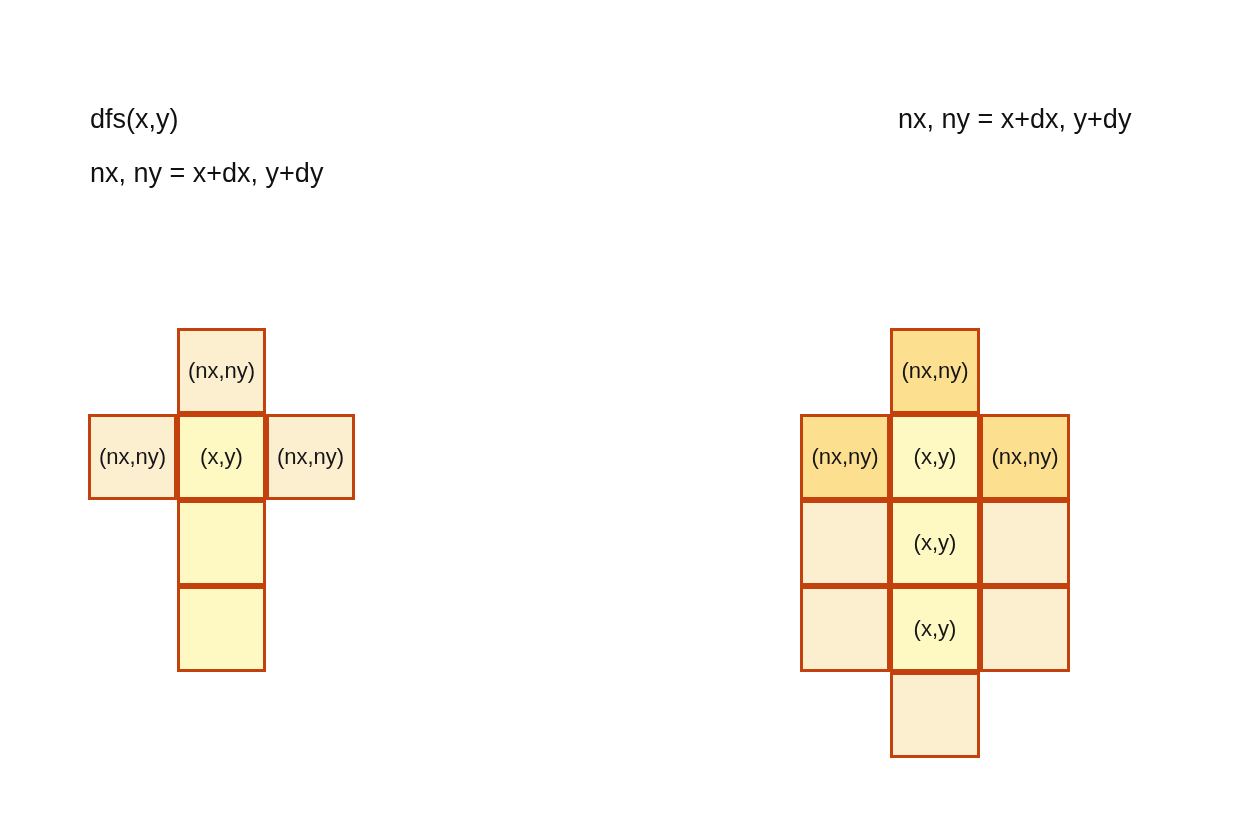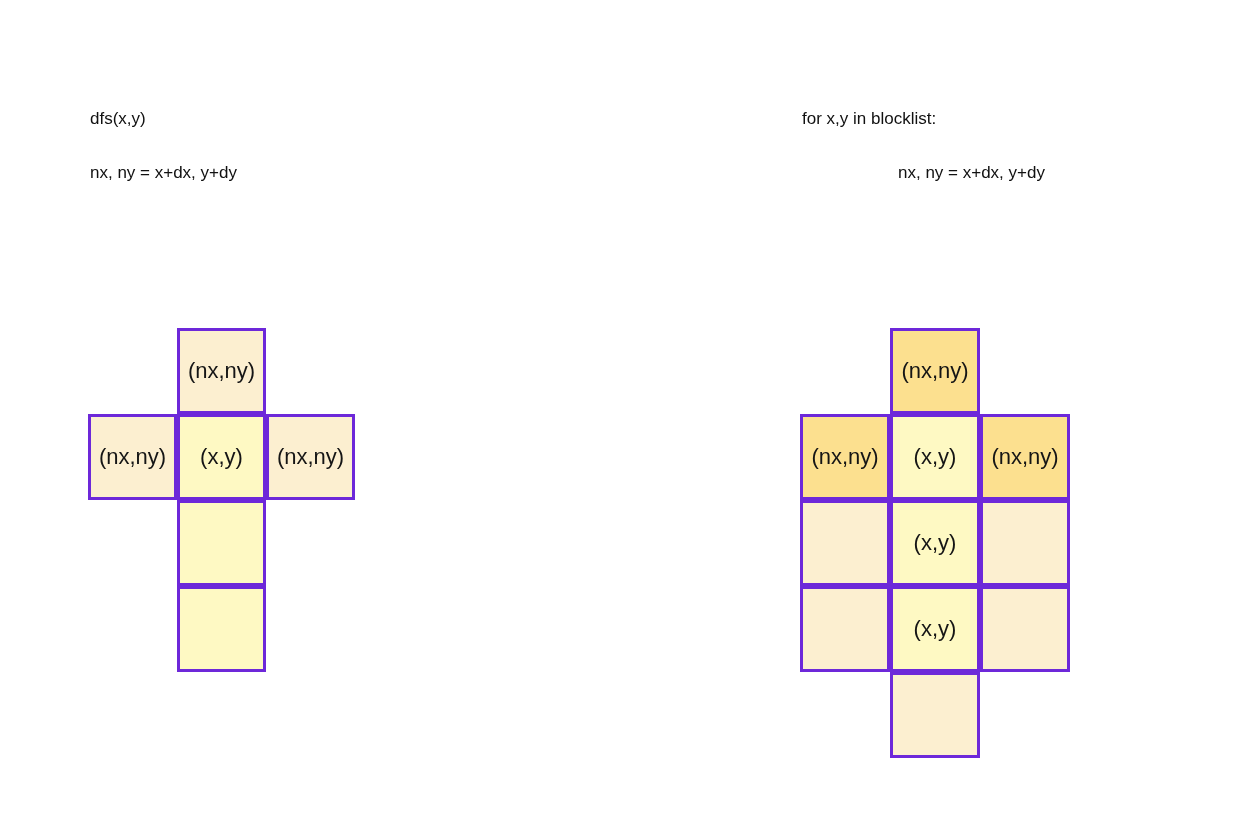--- a/index.html
+++ b/index.html
@@ -15,59 +15,59 @@
     font-family: "Liberation Sans", sans-serif;
     color: #1a1a1a;
   }
 
   
   .code-block {
     position: absolute;
     white-space: pre;
   }
   .code-line {
-    font-size: 17px;
+    font-size: 27px;
     line-height: 54px;
     color: #111111;
     white-space: pre;
   }
   .code-line.indent-1 { padding-left: 96px; }
 
   #left-code  { left: 90px;  top: 92px;  }
   #right-code { left: 802px; top: 92px;  }
 
   
   .diagram {
     position: absolute;
   }
   .cell {
     position: absolute;
     box-sizing: border-box;
-    border: 3px solid #6d28d9;
+    border: 3px solid #c2410c;
     display: flex;
     align-items: center;
     justify-content: center;
     font-size: 22px;
     line-height: 1;
     color: #151515;
     white-space: nowrap;
     overflow: visible;
   }
   .cell.empty-cell { color: transparent; }
 
   .fill-pale   { background: #FCEFD0; }
   .fill-yellow { background: #FCE08F; }
   .fill-gray   { background: #fef9c3; }
 </style>
 </head>
 <body>
 
 <div class="code-block" id="left-code"><div class="code-line">dfs(x,y)</div><div class="code-line">nx, ny = x+dx, y+dy</div></div>
 
-<div class="code-block" id="right-code"><div class="code-line">for x,y in blocklist:</div><div class="code-line indent-1">nx, ny = x+dx, y+dy</div></div>
+<div class="code-block" id="right-code"><div class="code-line indent-1">nx, ny = x+dx, y+dy</div></div>
 
 <div class="diagram" id="left-grid" style="left: 0px; top: 0px; width: 1247px; height: 840px;">
     <div class="cell fill-pale" style="left: 177px; top: 328px; width: 89px; height: 86px;">(nx,ny)</div>
     <div class="cell fill-pale" style="left: 88px; top: 414px; width: 89px; height: 86px;">(nx,ny)</div>
     <div class="cell fill-gray" style="left: 177px; top: 414px; width: 89px; height: 86px;">(x,y)</div>
     <div class="cell fill-pale" style="left: 266px; top: 414px; width: 89px; height: 86px;">(nx,ny)</div>
     <div class="cell fill-gray empty-cell" style="left: 177px; top: 500px; width: 89px; height: 86px;"></div>
     <div class="cell fill-gray empty-cell" style="left: 177px; top: 586px; width: 89px; height: 86px;"></div>
   </div>
 

